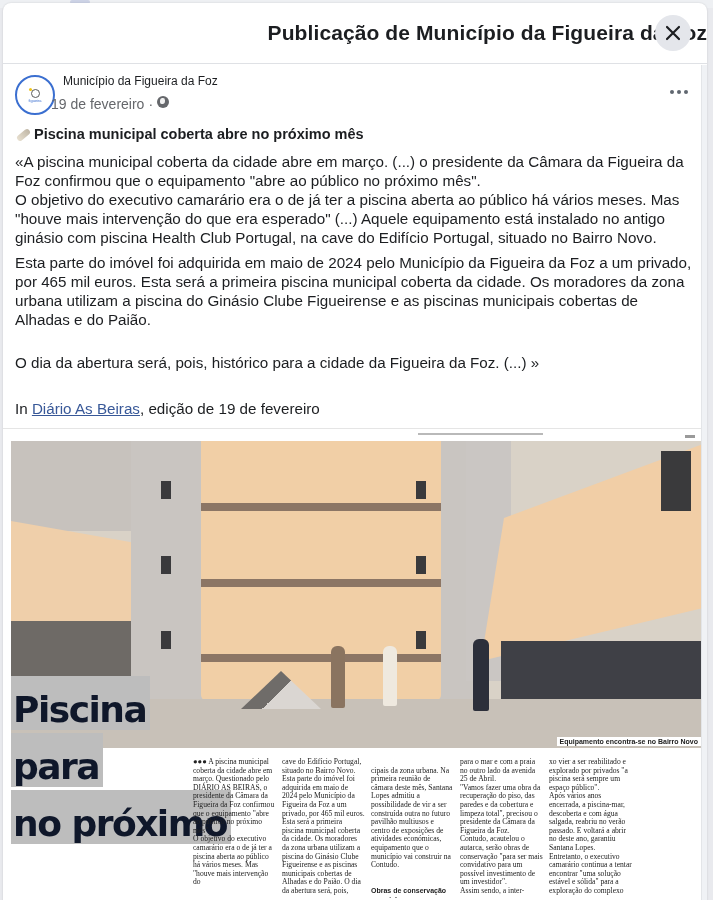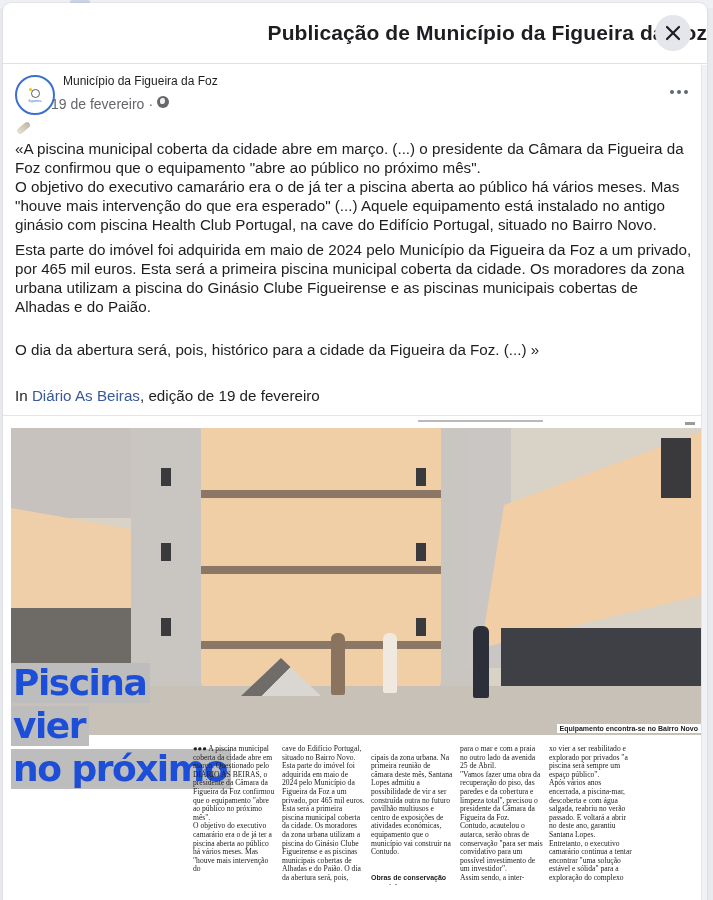--- a/index.html
+++ b/index.html
@@ -23,21 +23,21 @@
   .post-meta { position: absolute; left: 48px; top: 32px; font-size: 14px; color: #65676b; display: flex; align-items: flex-start; gap: 4px; }
   .globe { width: 12px; height: 12px; border-radius: 50%; background: #65676b; display: inline-block; position: relative; }
   .globe:after { content: ""; position: absolute; left: 3px; top: 2px; width: 5px; height: 6px; border-radius: 50% 40% 50% 30%; background: #fff; opacity: 0.9; }
   .more-btn { position: absolute; right: 14px; top: 18px; width: 28px; height: 20px; display: flex; align-items: center; justify-content: center; gap: 3px; cursor: pointer; }
   .more-btn span { width: 4px; height: 4px; border-radius: 50%; background: #606770; }
 
   .post-body { padding: 0 12px 0 12px; color: #1c1e21; font-size: 15.2px; line-height: 19px; }
   .headline { font-weight: bold; font-size: 14.5px; display: flex; align-items: center; margin-top: -1px; margin-bottom: 8px; }
   .pin { display: inline-block; width: 15px; height: 6px; background: linear-gradient(90deg,#e8e0d0,#bfb6a6); border-radius: 3px; transform: rotate(-40deg); margin: 0 3px 0 1px; }
   .para { margin-bottom: 6px; white-space: pre-line; }
-  .link { color: #385898; }
+  .link { color: #385898; text-decoration: underline; }
   .hashtags { color: #385898; font-weight: normal; }
 
   .media { position: relative; margin-top: 10px; width: 704px; height: 466px; background: #ffffff; }
   .paper-top { position: absolute; left: 0; top: 0; width: 704px; height: 12px; background: #fff; border-top: 1px solid #e5e5e5; }
   .paper-top .tiny { position: absolute; left: 415px; top: 4px; width: 125px; height: 2px; background: #b9b9b9; }
   .paper-top .pg { position: absolute; right: 12px; top: 6px; width: 10px; height: 3px; background: #9a9a9a; }
   .photo { position: absolute; left: 8px; top: 13px; width: 690px; height: 307px; overflow: hidden; background: #d9d2c7; }
   .bldg { position: absolute; }
   .b-left-top { left: 0; top: 0; width: 125px; height: 90px; background: #c7c2bd; }
   .b-left-mid { left: 0; top: 80px; width: 125px; height: 110px; background: #efcfaa; transform: skewY(10deg); transform-origin: left; }
@@ -47,21 +47,21 @@
   .balcony { position: absolute; left: 190px; width: 240px; height: 8px; background: #8c7665; }
   .b-right-grey { left: 455px; top: 0; width: 45px; height: 240px; background: #cac6c3; }
   .b-right { left: 470px; top: 0; width: 230px; height: 220px; background: #f1cea6; clip-path: polygon(10% 35%, 100% 0, 100% 75%, 0 100%); }
   .b-right-bottom { left: 490px; top: 200px; width: 210px; height: 120px; background: #3f4046; }
   .ground { left: 0; top: 258px; width: 690px; height: 52px; background: #c8c1b8; }
   .pyramid { left: 230px; top: 230px; width: 80px; height: 38px; background: linear-gradient(135deg,#6f6c69 50%,#dad6d2 50%); clip-path: polygon(50% 0,100% 100%,0 100%); }
   .person { position: absolute; border-radius: 6px 6px 2px 2px; }
   .win { position: absolute; width: 10px; height: 18px; background: #3a3a3c; }
   .caption { position: absolute; right: 0; bottom: 2px; background: #fff; padding: 1px 3px; font-size: 7px; font-weight: bold; color: #222; }
   .big-title { position: absolute; left: 8px; top: 248px; }
-  .big-line { display: block; width: max-content; background: #bdbdbd; color: #1d4ed8; font-family: "DejaVu Sans", sans-serif; font-weight: bold; font-size: 36px; line-height: 40px; letter-spacing: -1.5px; padding: 0 4px 0 2px; margin-bottom: 3px; }
+  .big-line { display: block; width: max-content; background: #bdbdbd; color: #0f172a; font-family: "DejaVu Sans", sans-serif; font-weight: bold; font-size: 36px; line-height: 40px; letter-spacing: -1.5px; padding: 14px 4px 0 2px; margin-bottom: 3px; }
   .cols { position: absolute; left: 190px; top: 330px; width: 510px; height: 140px; font-family: "Liberation Serif", serif; font-size: 7.6px; line-height: 8.6px; color: #222; display: grid; grid-template-columns: 83px 83px 83px 83px 83px; column-gap: 6px; }
   .cols div { white-space: pre-line; overflow: hidden; }
   .cols .sub { font-family: "Liberation Sans", sans-serif; font-weight: bold; font-size: 7px; }
 </style>
 </head>
 <body>
 
 <div class="topstrip">
     <div class="dots"></div>
   </div>
@@ -90,20 +90,21 @@
     <div class="more-btn">
       <span></span>
         <span></span>
         <span></span>
     </div>
   </div>
 
   <div class="post-body">
     <div class="headline">
       <span class="pin"></span>
+      <span>Piscina municipal coberta abre no próximo mês</span>
     </div>
     <div class="para">«A piscina municipal coberta da cidade abre em março. (...) o presidente da Câmara da Figueira da Foz confirmou que o equipamento "abre ao público no próximo mês".
 O objetivo do executivo camarário era o de já ter a piscina aberta ao público há vários meses. Mas "houve mais intervenção do que era esperado" (...)  Aquele equipamento está instalado no antigo ginásio com piscina Health Club Portugal, na cave do Edifício Portugal, situado no Bairro Novo.</div>
     <div class="para" style="margin-top:0">Esta parte do imóvel foi adquirida em maio de 2024 pelo Município da Figueira da Foz a um privado, por 465 mil euros. Esta será a primeira piscina municipal coberta da cidade. Os moradores da zona urbana utilizam a piscina do Ginásio Clube Figueirense e as piscinas municipais cobertas de Alhadas e do Paião.</div>
     <div class="para" style="margin-top:24px">O dia da abertura será, pois, histórico para a cidade da Figueira da Foz. (...) »</div>
     <div class="para" style="margin-top:8px">
       <span>In </span><span class="link">Diário As Beiras</span><span>, edição de 19 de fevereiro</span>
     </div>
   </div>
 
@@ -133,21 +134,21 @@
       <div class="win" style="left:650px;top:10px;width:30px;height:60px"></div>
       <div class="bldg ground"></div>
       <div class="bldg pyramid"></div>
       <div class="person" style="left:320px;top:205px;width:14px;height:62px;background:#8a7460"></div>
       <div class="person" style="left:372px;top:205px;width:14px;height:60px;background:#efe9df"></div>
       <div class="person" style="left:462px;top:198px;width:16px;height:72px;background:#2c2f3a"></div>
       <div class="caption">Equipamento encontra-se no Bairro Novo</div>
     </div>
     <div class="big-title">
       <span class="big-line">Piscina</span>
-      <span class="big-line">vier</span>
+      <span class="big-line">para</span>
       <span class="big-line">no próximo</span>
     </div>
     <div class="cols">
       <div>●●● A piscina municipal coberta da cidade abre em março. Questionado pelo DIÁRIO AS BEIRAS, o presidente da Câmara da Figueira da Foz confirmou que o equipamento "abre ao público no próximo mês".
  O objetivo do executivo camarário era o de já ter a piscina aberta ao público há vários meses. Mas "houve mais intervenção do</div>
       <div>cave do Edifício Portugal, situado no Bairro Novo. Esta parte do imóvel foi adquirida em maio de 2024 pelo Município da Figueira da Foz a um privado, por 465 mil euros.
  Esta será a primeira piscina municipal coberta da cidade. Os moradores da zona urbana utilizam a piscina do Ginásio Clube Figueirense e as piscinas municipais cobertas de Alhadas e do Paião. O dia da abertura será, pois,</div>
       <div>
         <span>cipais da zona urbana. Na primeira reunião de câmara deste mês, Santana Lopes admitiu a possibilidade de vir a ser construída outra no futuro pavilhão multiusos e centro de exposições de atividades económicas, equipamento que o município vai construir na Contudo.</span>
         <br><br><span class="sub">Obras de conservação na estalagem</span>

